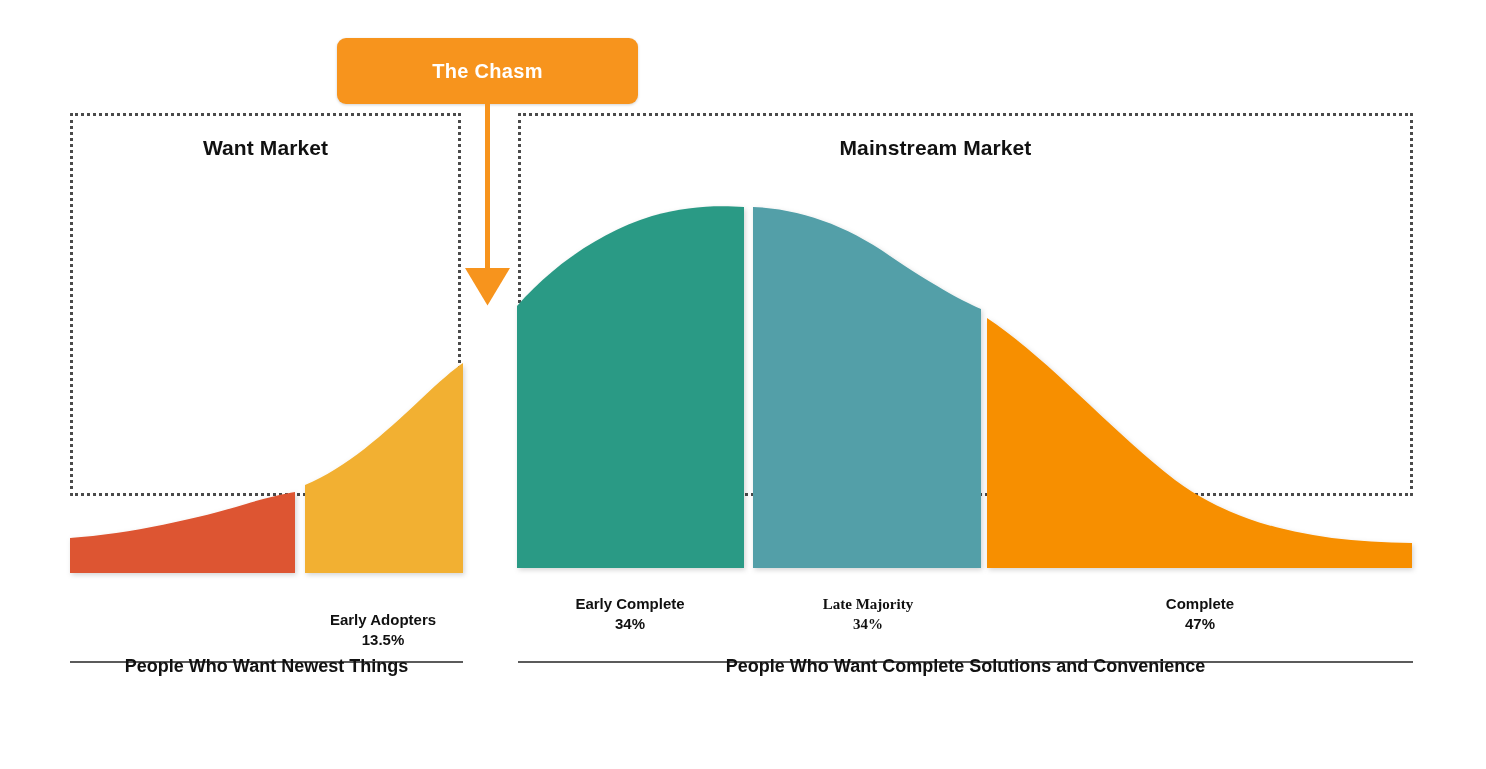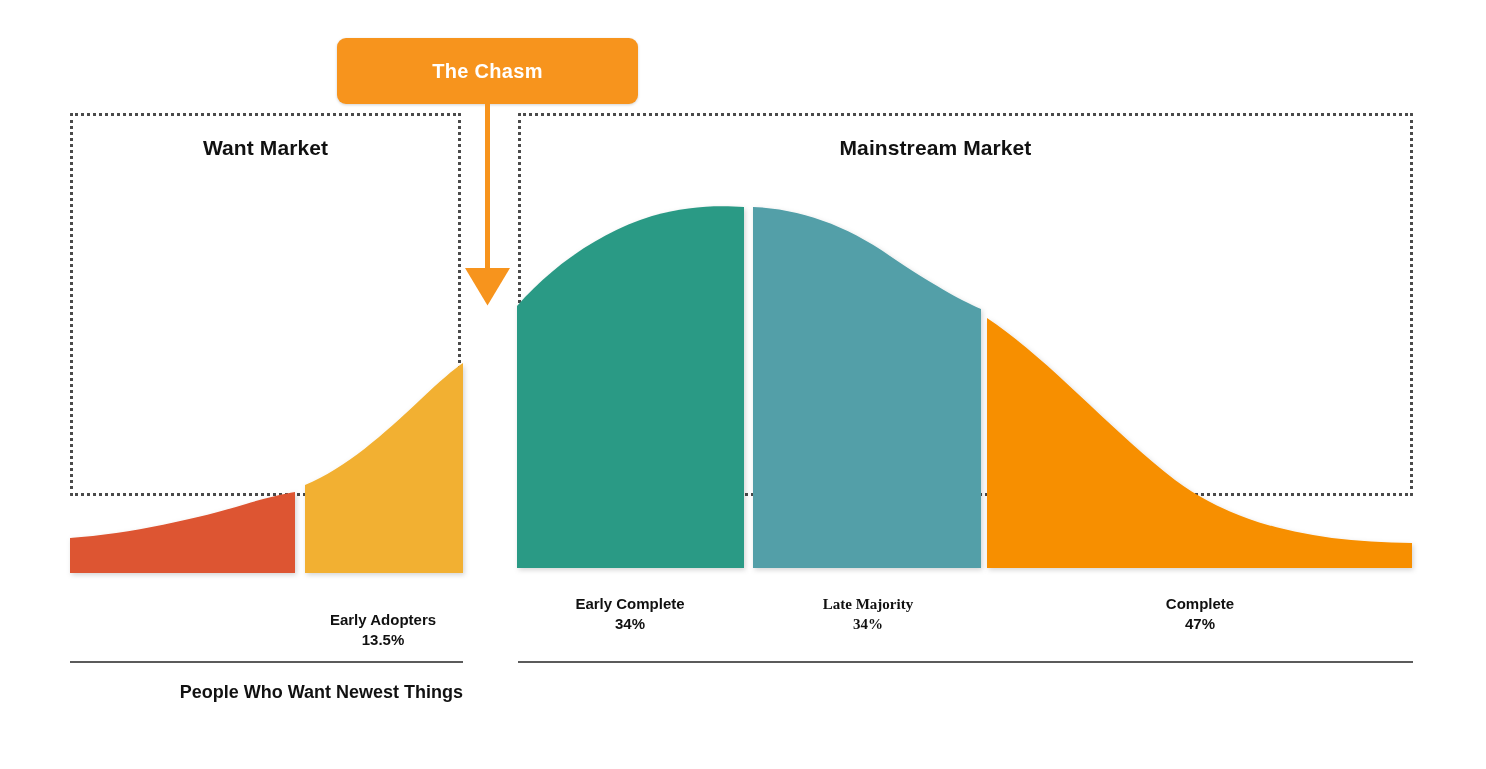--- a/index.html
+++ b/index.html
@@ -97,25 +97,25 @@
     position: absolute;
     height: 2px;
     background: #5b5b5b;
     top: 661px;
   }
   #rule-left  { left: 70px;  width: 393px; }
   #rule-right { left: 518px; width: 895px; }
 
   .footer-caption {
     position: absolute;
-    top: 682px;
+    top: 656px;
     font-size: 18px;
     font-weight: bold;
     color: #111111;
-    text-align: right;
+    text-align: center;
     white-space: nowrap;
   }
   #caption-left  { left: 70px;  width: 393px; }
   #caption-right { left: 518px; width: 895px; }
 </style>
 </head>
 <body>
 
 <div id="stage">
 
@@ -192,14 +192,15 @@
 
   <div class="seg-label" style="left:1100px; top:594px; width:200px;">
     <span class="seg-name">Complete</span>
     <span class="seg-pct">47%</span>
   </div>
 
   <div class="footer-rule" id="rule-left"></div>
   <div class="footer-rule" id="rule-right"></div>
 
   <div class="footer-caption" id="caption-left">People Who Want Newest Things</div>
+  <div class="footer-caption" id="caption-right">People Who Want Complete Solutions and Convenience</div>
 
 </div>
 
 </body></html>

